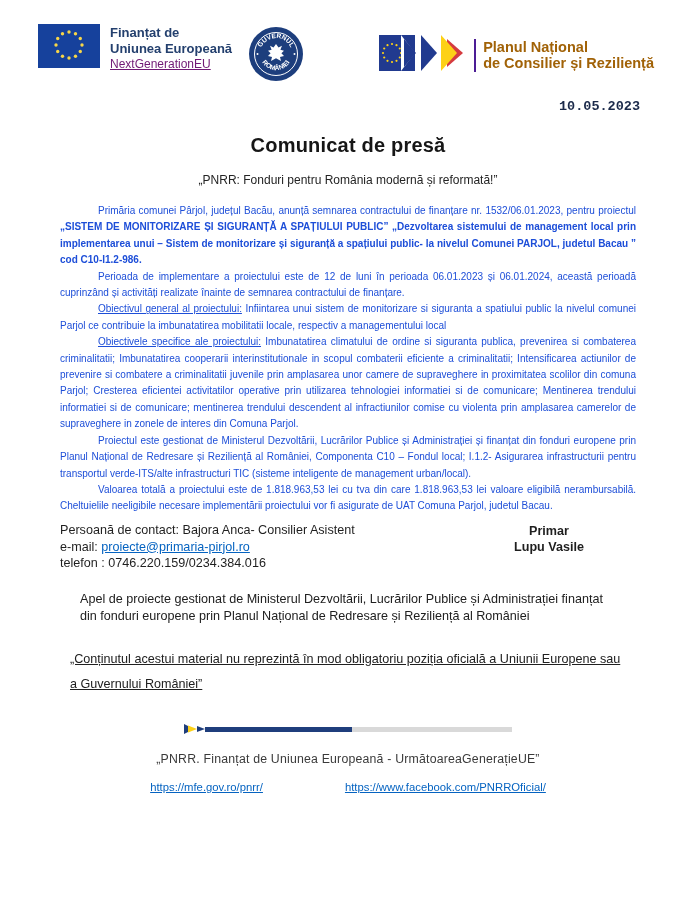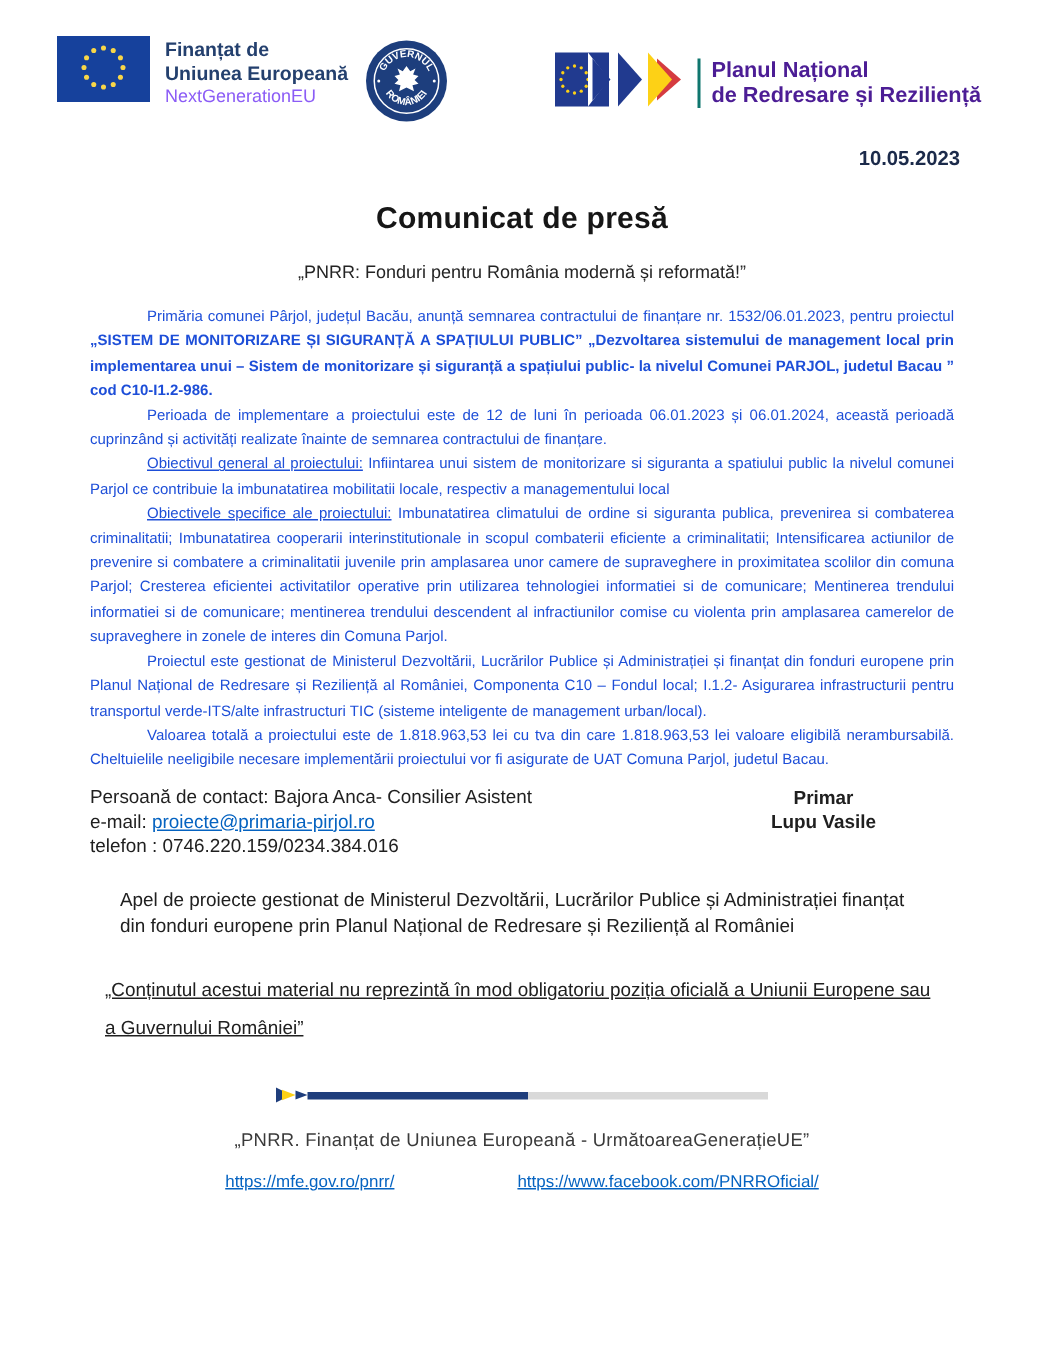--- a/index.html
+++ b/index.html
@@ -16,34 +16,34 @@
   
   .header {
     display: flex; align-items: flex-start; justify-content: space-between;
     padding: 0 42px 0 38px;
   }
   .eu-logo { display: flex; gap: 10px; align-items: flex-start; }
   .eu-logo-text { padding-top: 1px; }
   .eu-logo-text .l1, .eu-logo-text .l2 {
     font-weight: bold; color: #24406e; font-size: 13px; line-height: 15.5px;
   }
-  .eu-logo-text .l3 { color: #8b5cf6; font-size: 12px; line-height: 16px; }
+  .eu-logo-text .l3 { color: #701a75; font-size: 12px; line-height: 16px; text-decoration: underline; }
 
   .gov-seal { margin-top: 2px; margin-left: -60px; }
 
   .pnrr-logo { display: flex; align-items: center; gap: 7px; margin-top: 6px; }
   .pnrr-text {
-    border-left: 2px solid #0f766e; padding-left: 7px;
-    font-weight: bold; color: #4c1d95; font-size: 14.5px; line-height: 16.5px;
+    border-left: 2px solid #4c1d95; padding-left: 7px;
+    font-weight: bold; color: #a16207; font-size: 14.5px; line-height: 16.5px;
     white-space: nowrap;
   }
 
   .date-row { text-align: right; padding-right: 56px; margin-top: 10px; }
   .date {
-    font-family: Liberation Sans, sans-serif; font-weight: bold;
+    font-family: Liberation Mono, monospace; font-weight: bold;
     font-size: 13.5px; color: #1b2a4a;
   }
 
   
   .doc-title {
     text-align: center; font-weight: bold; font-size: 20px; color: #161616;
     margin-top: 20px; letter-spacing: 0.2px;
   }
   .doc-subtitle { text-align: center; font-size: 12px; color: #242424; margin-top: 16px; }
 
@@ -166,21 +166,21 @@
           </g>
           <polygon points="22,5 36,23 22,41" fill="#ffffff"></polygon>
           <polygon points="25,9 37,23 25,37" fill="#213a8f"></polygon>
           <polygon points="42,5 58,23 42,41" fill="#213a8f"></polygon>
           <polygon points="68,9 84,23 68,37" fill="#d53b40"></polygon>
           <polygon points="62,5 78,23 62,41" fill="#fdd116"></polygon>
         </svg>
       </span>
       <span class="pnrr-text">
         <div>Planul Național</div>
-        <div>de Redresare și Reziliență</div>
+        <div>de Consilier și Reziliență</div>
       </span>
     </div>
   </div>
 
   <div class="date-row">
     <span class="date">10.05.2023</span>
   </div>
 
   <div class="doc-title">Comunicat de presă</div>
   <div class="doc-subtitle">„PNRR: Fonduri pentru România modernă și reformată!”</div>

